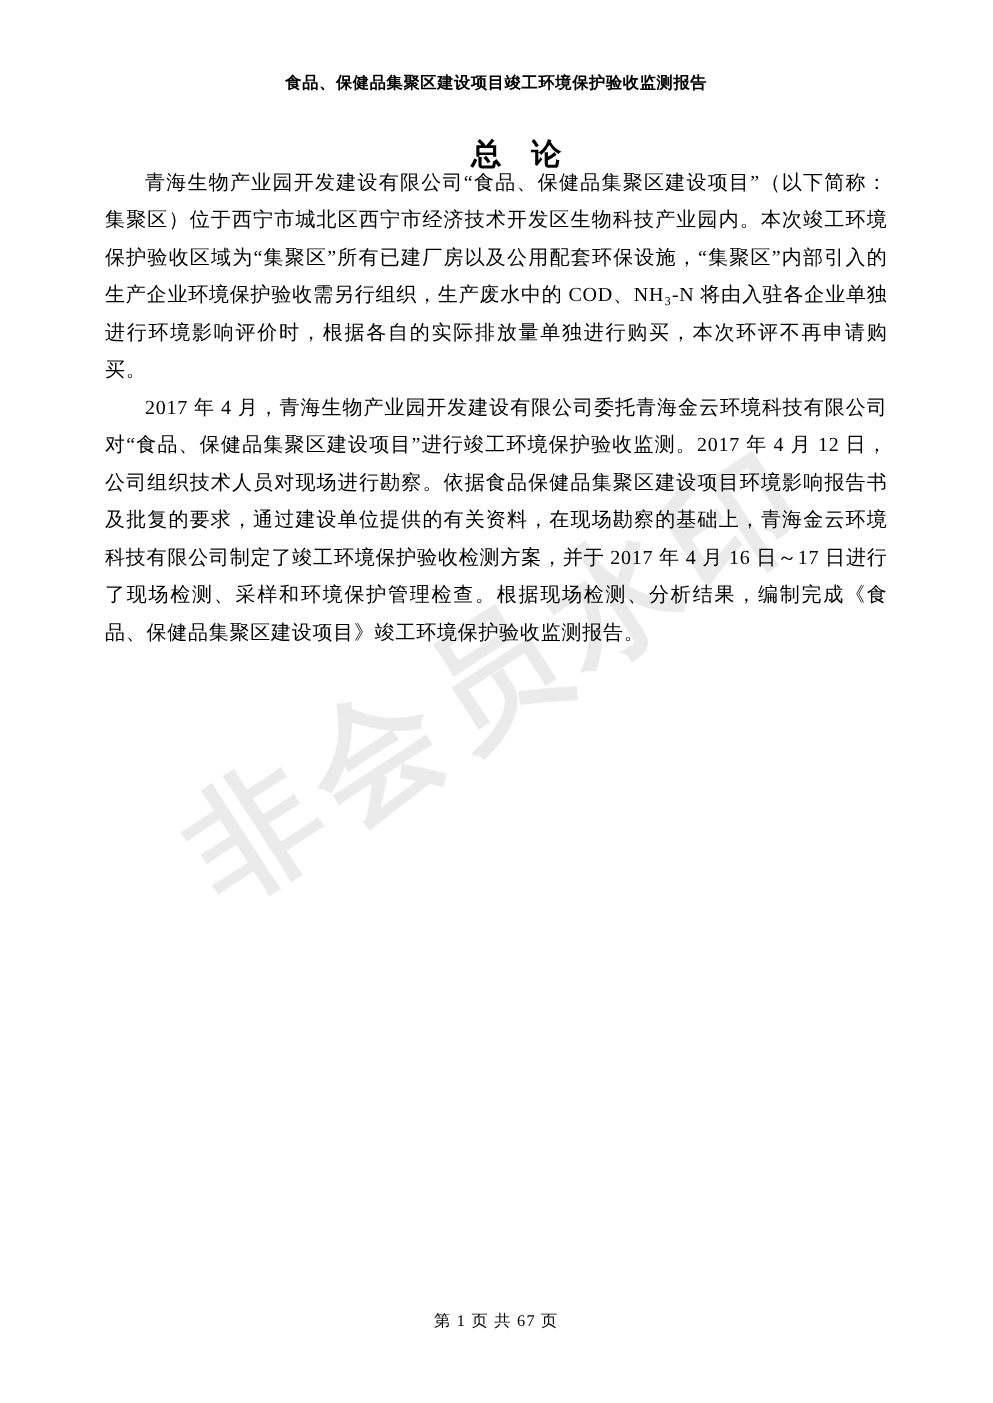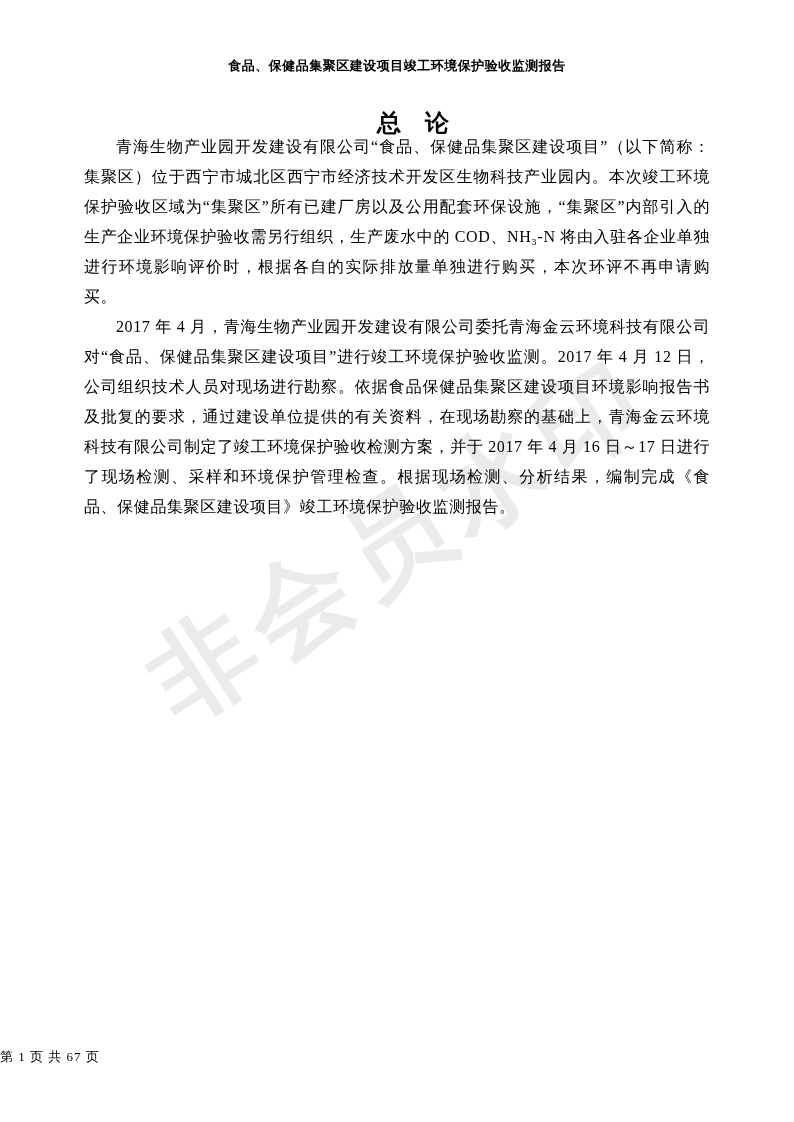--- a/index.html
+++ b/index.html
@@ -72,20 +72,21 @@
   }
   .doc-body p {
     margin: 0;
     text-indent: 2em;
   }
   .doc-footer {
     position: absolute;
     bottom: 56px;
     left: 0;
     width: 100%;
+    text-align: center;
     font-size: 13px;
     letter-spacing: 1px;
     z-index: 1;
   }
 </style>
 </head>
 <body>
 
 <div class="page">
 

